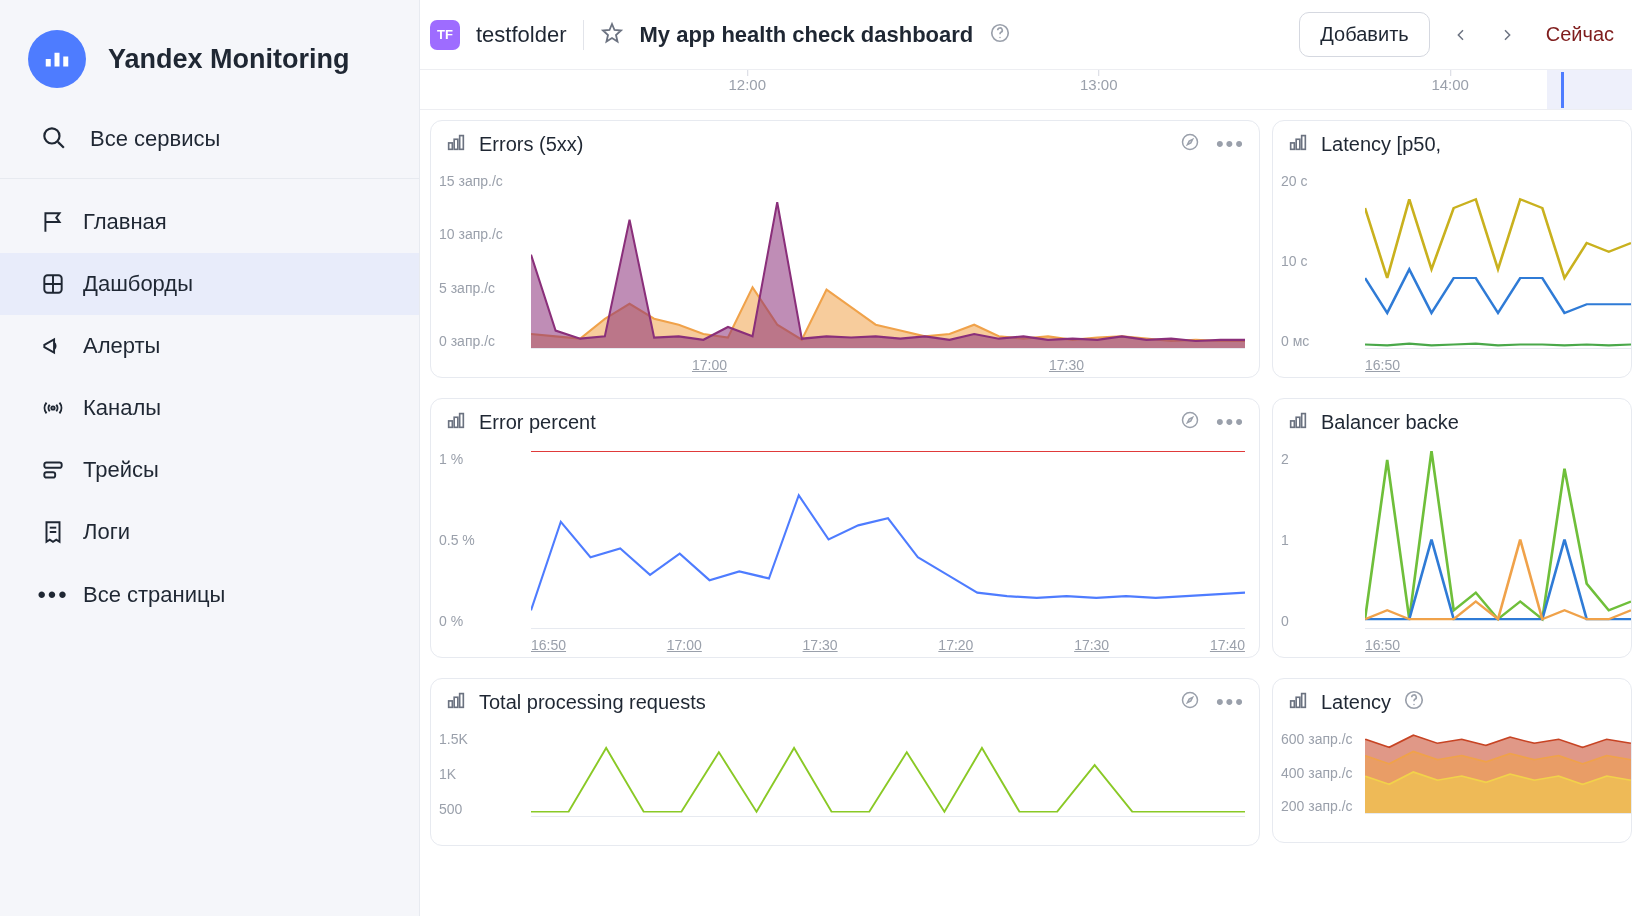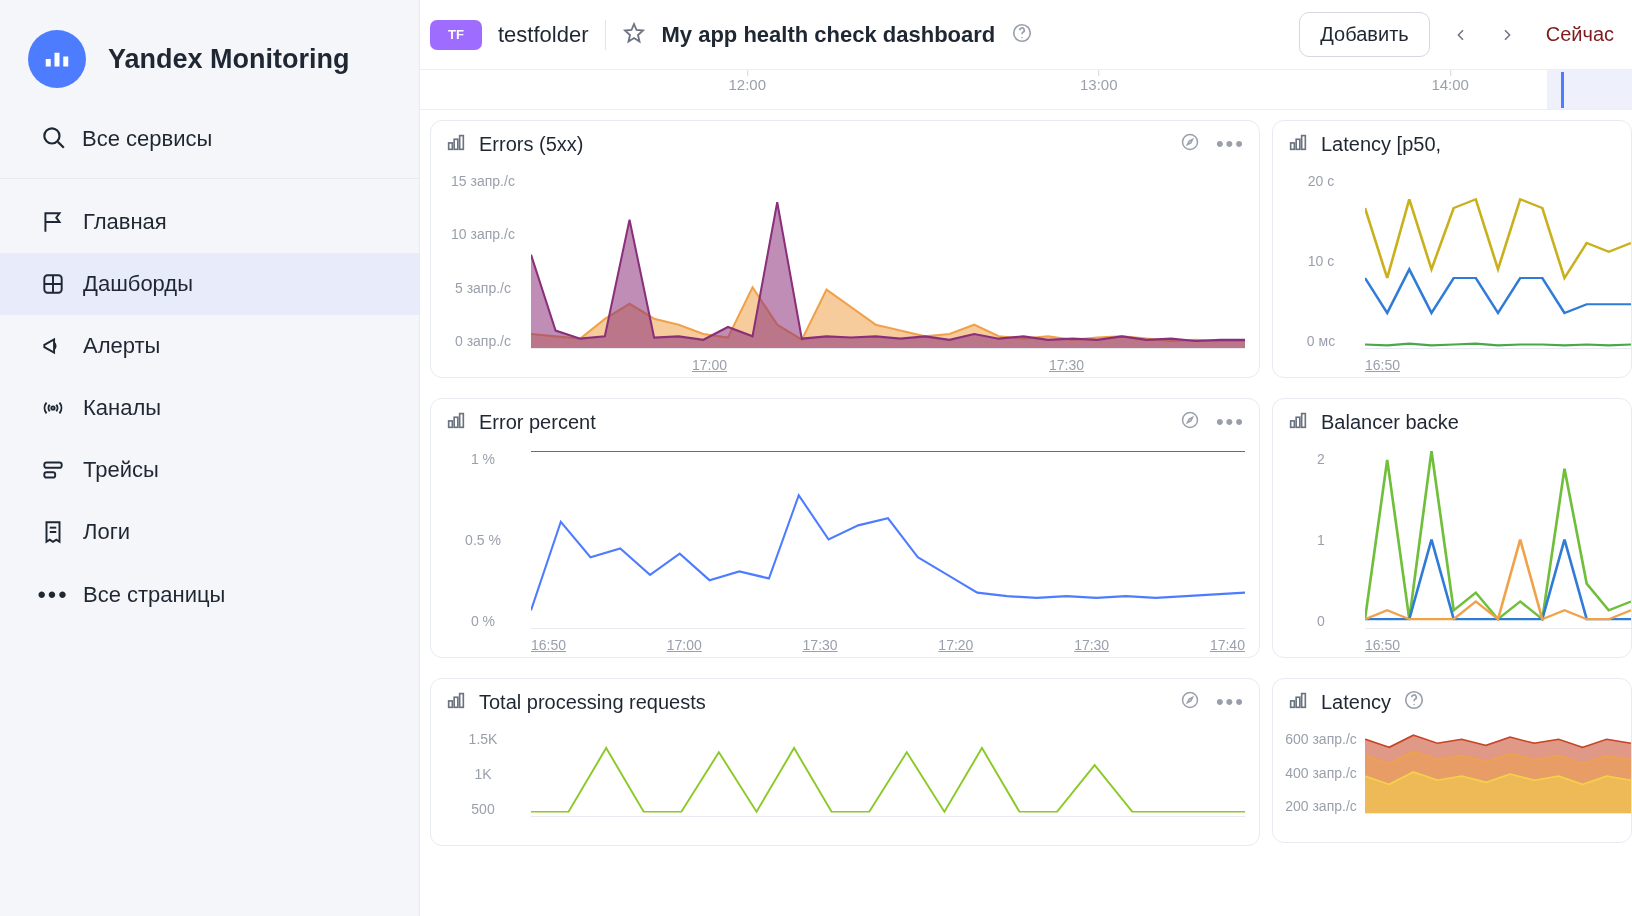--- a/index.html
+++ b/index.html
@@ -5,34 +5,34 @@
   * { box-sizing: border-box; margin: 0; padding: 0; }
   html, body { height: 100%; font-family: -apple-system, BlinkMacSystemFont, "Segoe UI", Arial, sans-serif; color: #1f2733; background: #fff; overflow: hidden; }
   .app { display: flex; height: 100vh; }
 
   
   .sidebar { width: 420px; background: #f5f6fa; display: flex; flex-direction: column; border-right: 1px solid #e7eaf0; }
   .brand { display: flex; align-items: center; gap: 22px; padding: 30px 28px 20px 28px; }
   .brand-logo { width: 58px; height: 58px; border-radius: 50%; background: #4e7cff; display: flex; align-items: center; justify-content: center; }
   .brand-logo svg { width: 30px; height: 30px; fill: #fff; }
   .brand-title { font-size: 27px; font-weight: 600; color: #1f2733; }
-  .search-row { display: flex; align-items: center; gap: 16px; padding: 16px 28px 24px 40px; border-bottom: 1px solid #e7eaf0; }
+  .search-row { display: flex; align-items: center; gap: 24px; padding: 16px 28px 24px 40px; border-bottom: 1px solid #e7eaf0; }
   .search-row .icon svg { width: 26px; height: 26px; stroke: #1f2733; fill: none; stroke-width: 2; }
   .search-row .label { font-size: 22px; color: #1f2733; }
   .nav { padding-top: 12px; }
   .nav-item { display: flex; align-items: center; gap: 15px; padding: 18px 28px 18px 38px; font-size: 22px; color: #1f2733; cursor: pointer; }
   .nav-item.active { background: #e8ecfa; }
   .nav-item .icon { width: 30px; display: flex; justify-content: center; align-items: center; }
   .nav-item .icon svg { width: 26px; height: 26px; stroke: #1f2733; fill: none; stroke-width: 1.8; }
   .nav-item.all .icon { color: #1f2733; font-size: 24px; letter-spacing: 2px; }
 
   
   .main { flex: 1; display: flex; flex-direction: column; min-width: 0; }
   .header { display: flex; align-items: center; gap: 16px; padding: 12px 18px 12px 10px; border-bottom: 1px solid #edeef2; min-height: 60px; }
-  .tf-badge { width: 52px; height: 30px; border-radius: 7px; background: #9e6cff; color: #fff; font-size: 13px; font-weight: 700; display: flex; align-items: center; justify-content: center; }
+  .tf-badge { width: 30px; height: 30px; border-radius: 7px; background: #9e6cff; color: #fff; font-size: 13px; font-weight: 700; display: flex; align-items: center; justify-content: center; }
   .folder-name { font-size: 22px; color: #1f2733; }
   .vdiv { width: 1px; height: 30px; background: #e2e4ea; }
   .star svg { width: 24px; height: 24px; stroke: #6b7280; fill: none; stroke-width: 1.8; }
   .dash-title { font-size: 22px; font-weight: 600; color: #1f2733; }
   .help svg { width: 22px; height: 22px; stroke: #9aa0ab; fill: none; stroke-width: 1.8; }
   .spacer { flex: 1; }
   .btn-add { border: 1px solid #d5d8e0; background: #fff; border-radius: 10px; padding: 10px 20px; font-size: 20px; color: #1f2733; cursor: pointer; }
   .nav-arrow { width: 30px; height: 30px; display: flex; align-items: center; justify-content: center; border-radius: 6px; cursor: pointer; }
   .nav-arrow svg { width: 16px; height: 16px; stroke: #6b7280; fill: none; stroke-width: 2.2; }
   .now-label { font-size: 20px; color: #7f1d1d; margin-left: 8px; }
@@ -49,21 +49,21 @@
 
   .panel { border: 1px solid #e7eaf0; border-radius: 12px; background: #fff; display: flex; flex-direction: column; overflow: hidden; }
   .panel-head { display: flex; align-items: center; gap: 12px; padding: 10px 14px 6px 14px; }
   .panel-head .p-icon svg { width: 22px; height: 22px; stroke: #6b7280; fill: none; stroke-width: 1.8; }
   .panel-title { font-size: 20px; color: #1f2733; white-space: nowrap; overflow: hidden; text-overflow: ellipsis; }
   .panel-actions { margin-left: auto; display: flex; align-items: center; gap: 16px; }
   .panel-actions svg { width: 20px; height: 20px; stroke: #9aa0ab; fill: none; stroke-width: 1.8; }
   .dots { color: #9aa0ab; font-size: 22px; letter-spacing: 2px; line-height: 1; cursor: pointer; }
 
   .chart { position: relative; flex: 1; padding: 4px 16px 8px 10px; }
-  .yaxis { position: absolute; left: 8px; top: 10px; bottom: 28px; width: 88px; display: flex; flex-direction: column; justify-content: space-between; align-items: center; }
+  .yaxis { position: absolute; left: 8px; top: 10px; bottom: 28px; width: 88px; display: flex; flex-direction: column; justify-content: space-between; align-items: flex-start; }
   .yaxis span { font-size: 14px; color: #9aa0ab; }
   .plot { position: absolute; left: 100px; right: 14px; top: 10px; bottom: 28px; border-bottom: 1px solid #e7eaf0; }
   .plot svg { width: 100%; height: 100%; display: block; }
   .xaxis { position: absolute; left: 100px; right: 14px; bottom: 4px; display: flex; justify-content: space-between; }
   .xaxis span { font-size: 14px; color: #9aa0ab; text-decoration: underline; }
 
   .panel.side .yaxis { width: 80px; }
   .panel.side .plot { left: 92px; right: 0; }
   .panel.side .xaxis { left: 92px; right: 0; }
 

